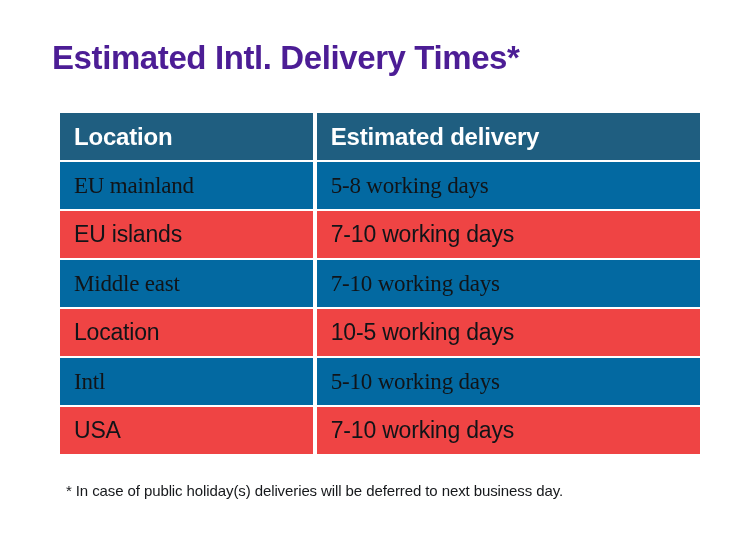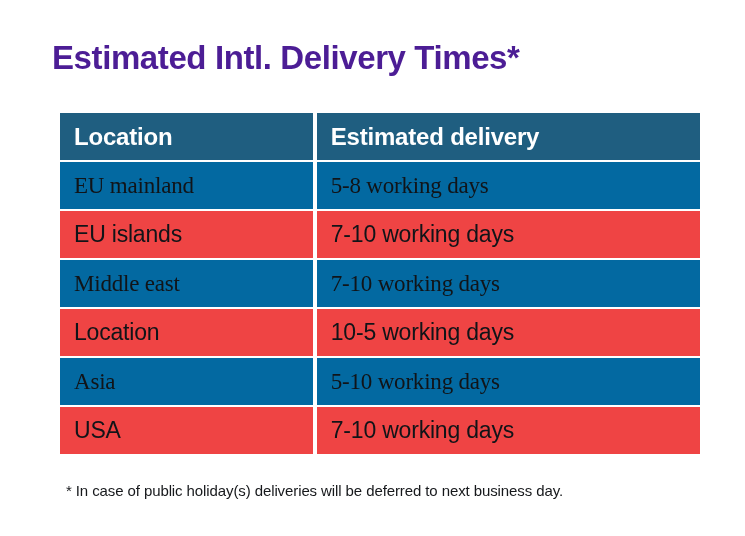--- a/index.html
+++ b/index.html
@@ -137,21 +137,21 @@
       <div class="cell cell-location">Middle east</div>
       <div class="cell cell-delivery">7-10 working days</div>
     </div>
 
     <div class="trow row-even">
       <div class="cell cell-location">Location</div>
       <div class="cell cell-delivery">10-5 working days</div>
     </div>
 
     <div class="trow row-odd">
-      <div class="cell cell-location">Asia</div>
+      <div class="cell cell-location">Intl</div>
       <div class="cell cell-delivery">5-10 working days</div>
     </div>
 
     <div class="trow row-even">
       <div class="cell cell-location">USA</div>
       <div class="cell cell-delivery">7-10 working days</div>
     </div>
 
   </div>
 

